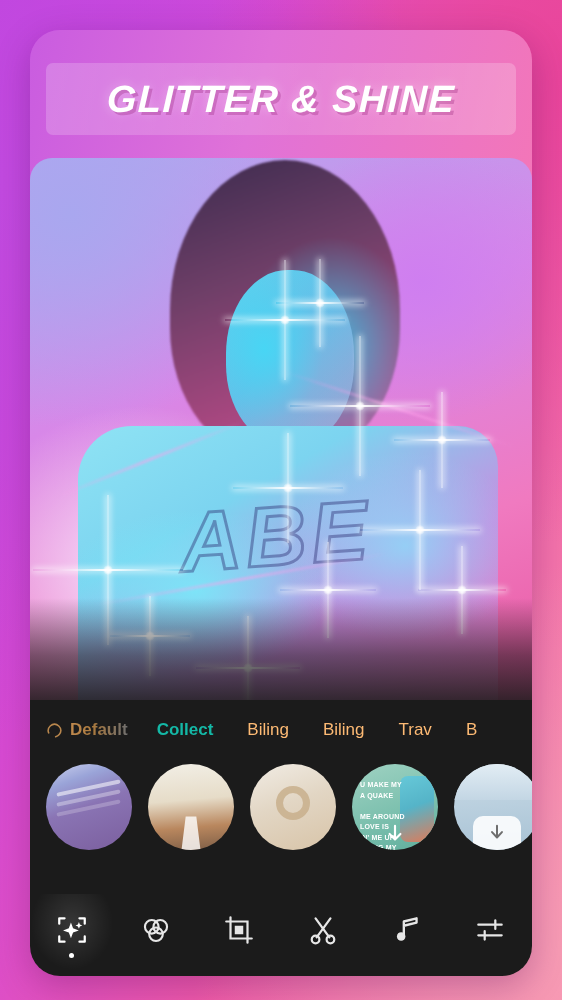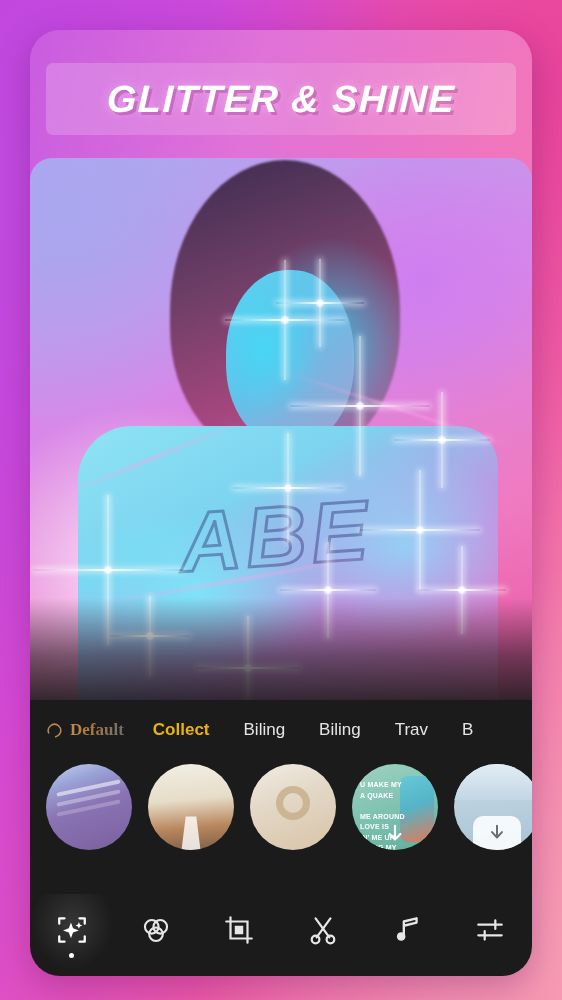--- a/index.html
+++ b/index.html
@@ -136,32 +136,31 @@
   .tabs {
     position:absolute; left:0; top:6px; width:100%; height:48px;
     display:flex; align-items:center;
     padding-left:8px;
     overflow:hidden;
   }
   .tab {
     display:flex; align-items:center; gap:7px;
     padding:0 17px;
     font-size:17px;
-    color:#e5e5e5;
+    color:#fdba74;
     white-space:nowrap;
     flex:0 0 auto;
   }
   .tab.default-tab { color:#b9894f; padding-left:8px; padding-right:12px; }
   .tab.default-tab .tab-label {
     background:linear-gradient(90deg,#c08a4e 0%, #a9793f 40%, #6f6f6f 100%);
     -webkit-background-clip:text; background-clip:text; color:transparent;
     font-weight:bold;
-    font-family:Liberation Serif, serif;
-  }
-  .tab.active { color:#eab308; font-weight:bold; }
+  }
+  .tab.active { color:#14b8a6; font-weight:bold; }
   .diamond-icon {
     width:17px; height:17px;
     display:inline-block;
   }
 
   
   .thumbs {
     position:absolute; left:0; top:58px; width:100%; height:98px;
     display:flex; align-items:center; gap:16px;
     padding-left:16px;

